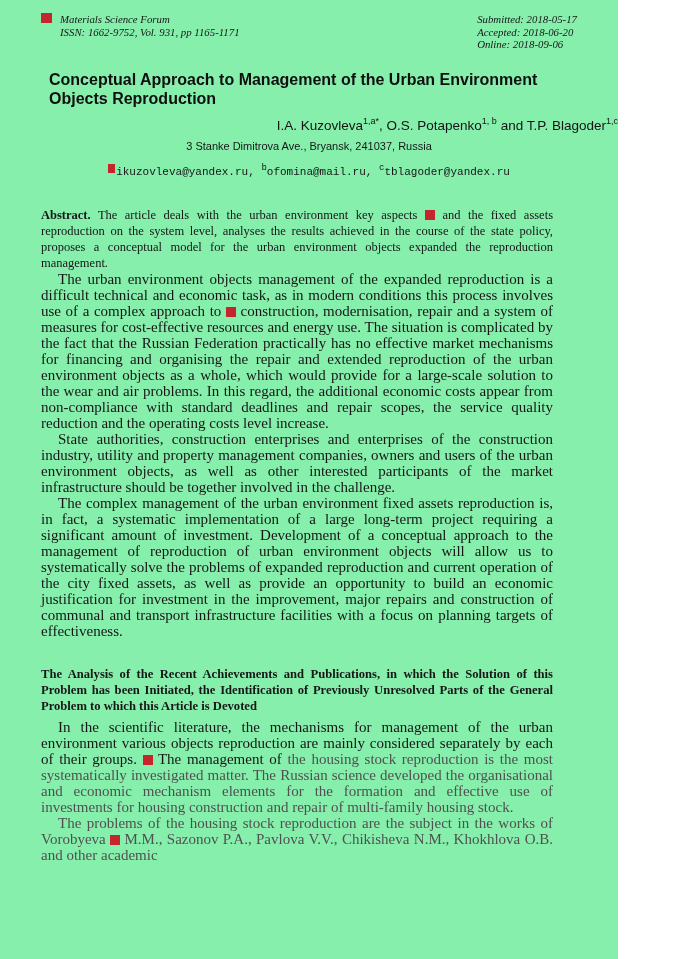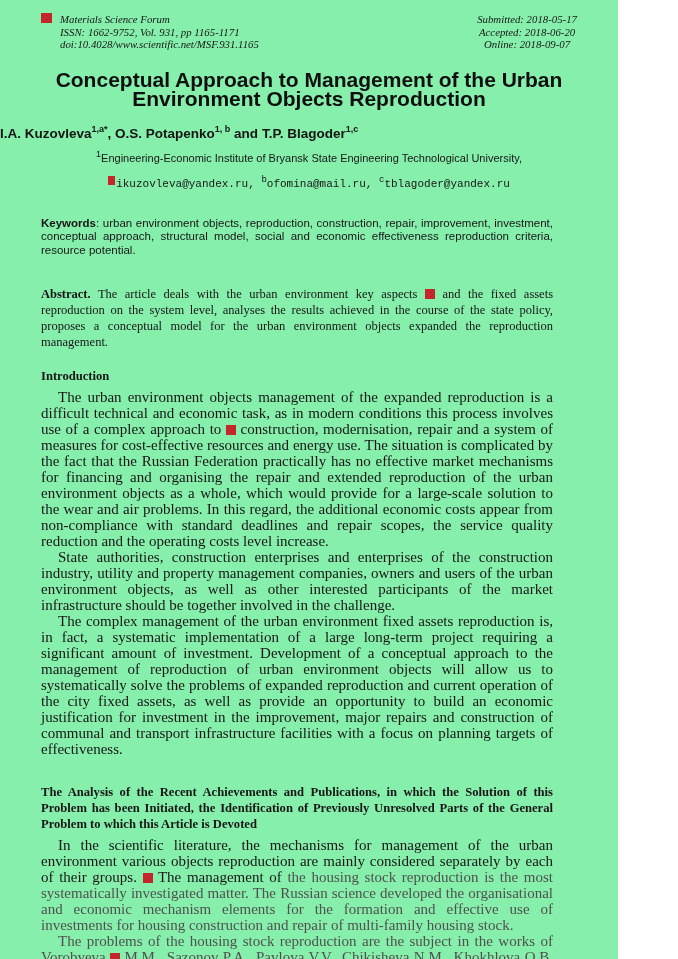--- a/index.html
+++ b/index.html
@@ -15,48 +15,46 @@
 
   
   .header {
     display: flex;
     justify-content: space-between;
     padding: 13px 41px 0 60px;
     font-style: italic;
     font-size: 10.8px;
     line-height: 12.6px;
   }
-  .dates { text-align: center; margin-left: 20px; }
+  .dates { text-align: left; margin-left: 20px; }
 
   .corner-redaction {
     position: absolute;
     left: 41px;
     top: 13px;
     width: 11px;
     height: 10px;
   }
 
   
   .title {
     font-family: "Liberation Sans", sans-serif;
     font-weight: bold;
-    font-size: 21px;
+    font-size: 16px;
     line-height: 19px;
-    text-align: center;
     max-width: 520px;
     margin: 19px auto 0;
     color: #0f0f0f;
   }
   .authors {
-    text-align: left;
+    text-align: right;
     font-family: "Liberation Sans", sans-serif;
     font-size: 13.5px;
-    margin-top: 16px;
+    margin-top: 8px;
     color: #141414;
-    font-weight: bold;
   }
   .authors sup, .affiliation sup, .emails sup { font-size: 9px; }
   .affiliation {
     text-align: center;
     font-family: "Liberation Sans", sans-serif;
     font-size: 11px;
     line-height: 13px;
     margin-top: 8px;
   }
   .emails {
@@ -115,52 +113,47 @@
 <body>
 
 <div class="page">
 
   <span class="corner-redaction" style="background-color: rgb(196, 38, 43);"></span>
 
   <div class="header">
     <div class="journal-info">
       <div>Materials Science Forum</div>
       <div>ISSN: 1662-9752, Vol. 931, pp 1165-1171</div>
-      <div>doi:10.4028/www.scientific.net/MSF.931.1165</div>
     </div>
     <div class="dates">
       <div>Submitted: 2018-05-17</div>
       <div>Accepted: 2018-06-20</div>
-      <div>Online: 2018-09-07</div>
+      <div>Online: 2018-09-06</div>
     </div>
   </div>
 
   <h1 class="title">Conceptual Approach to Management of the Urban Environment Objects Reproduction</h1>
 
   <div class="authors">
     <span>I.A. Kuzovleva</span><sup>1,a*</sup><span>, </span><span>O.S. Potapenko</span><sup>1, b</sup><span> and </span><span>T.P. Blagoder</span><sup>1,c</sup>
   </div>
 
   <div class="affiliation">
-    <div><sup>1</sup><span>Engineering-Economic Institute of Bryansk State Engineering Technological University,</span></div>
+    <div>3 Stanke Dimitrova Ave., Bryansk, 241037, Russia</div>
   </div>
 
   <div class="emails">
     <span class="redbox sup-size" style="background-color: rgb(196, 38, 43);"></span><span>ikuzovleva@yandex.ru</span><span>, </span><sup>b</sup><span>ofomina@mail.ru</span><span>, </span><sup>c</sup><span>tblagoder@yandex.ru</span>
   </div>
 
-  <div class="keywords">
-    <b>Keywords</b><span>: urban environment objects, reproduction, construction, repair, improvement, investment, conceptual approach, structural model, social and economic effectiveness reproduction criteria, resource potential.</span>
-  </div>
 
   <div class="abstract">
     <b>Abstract.</b><span> The article deals with the urban environment key aspects </span><span class="redbox" style="background-color: rgb(196, 38, 43);"></span><span> and the fixed assets reproduction on the system level, analyses the results achieved in the course of the state policy, proposes a conceptual model for the urban environment objects expanded the reproduction management.</span>
   </div>
 
-  <h2 class="section-heading">Introduction</h2>
 
   <p class="body">
     <span>The urban environment objects management of the expanded reproduction is a difficult technical and economic task, as in modern conditions this process involves use of a complex approach to </span><span class="redbox" style="background-color: rgb(196, 38, 43);"></span><span> construction, modernisation, repair and a system of measures for cost-effective resources and energy use. The situation is complicated by the fact that the Russian Federation practically has no effective market mechanisms for financing and organising the repair and extended reproduction of the urban environment objects as a whole, which would provide for a large-scale solution to the wear and air problems. In this regard, the additional economic costs appear from non-compliance with standard deadlines and repair scopes, the service quality reduction and the operating costs level increase.</span>
   </p>
 
   <p class="body">State authorities, construction enterprises and enterprises of the construction industry, utility and property management companies, owners and users of the urban environment objects, as well as other interested participants of the market infrastructure should be together involved in the challenge.</p>
 
   <p class="body">The complex management of the urban environment fixed assets reproduction is, in fact, a systematic implementation of a large long-term project requiring a significant amount of investment. Development of a conceptual approach to the management of reproduction of urban environment objects will allow us to systematically solve the problems of expanded reproduction and current operation of the city fixed assets, as well as provide an opportunity to build an economic justification for investment in the improvement, major repairs and construction of communal and transport infrastructure facilities with a focus on planning targets of effectiveness.</p>
 
   <h2 class="section-heading justify">The Analysis of the Recent Achievements and Publications, in which the Solution of this Problem has been Initiated, the Identification of Previously Unresolved Parts of the General Problem to which this Article is Devoted</h2>

